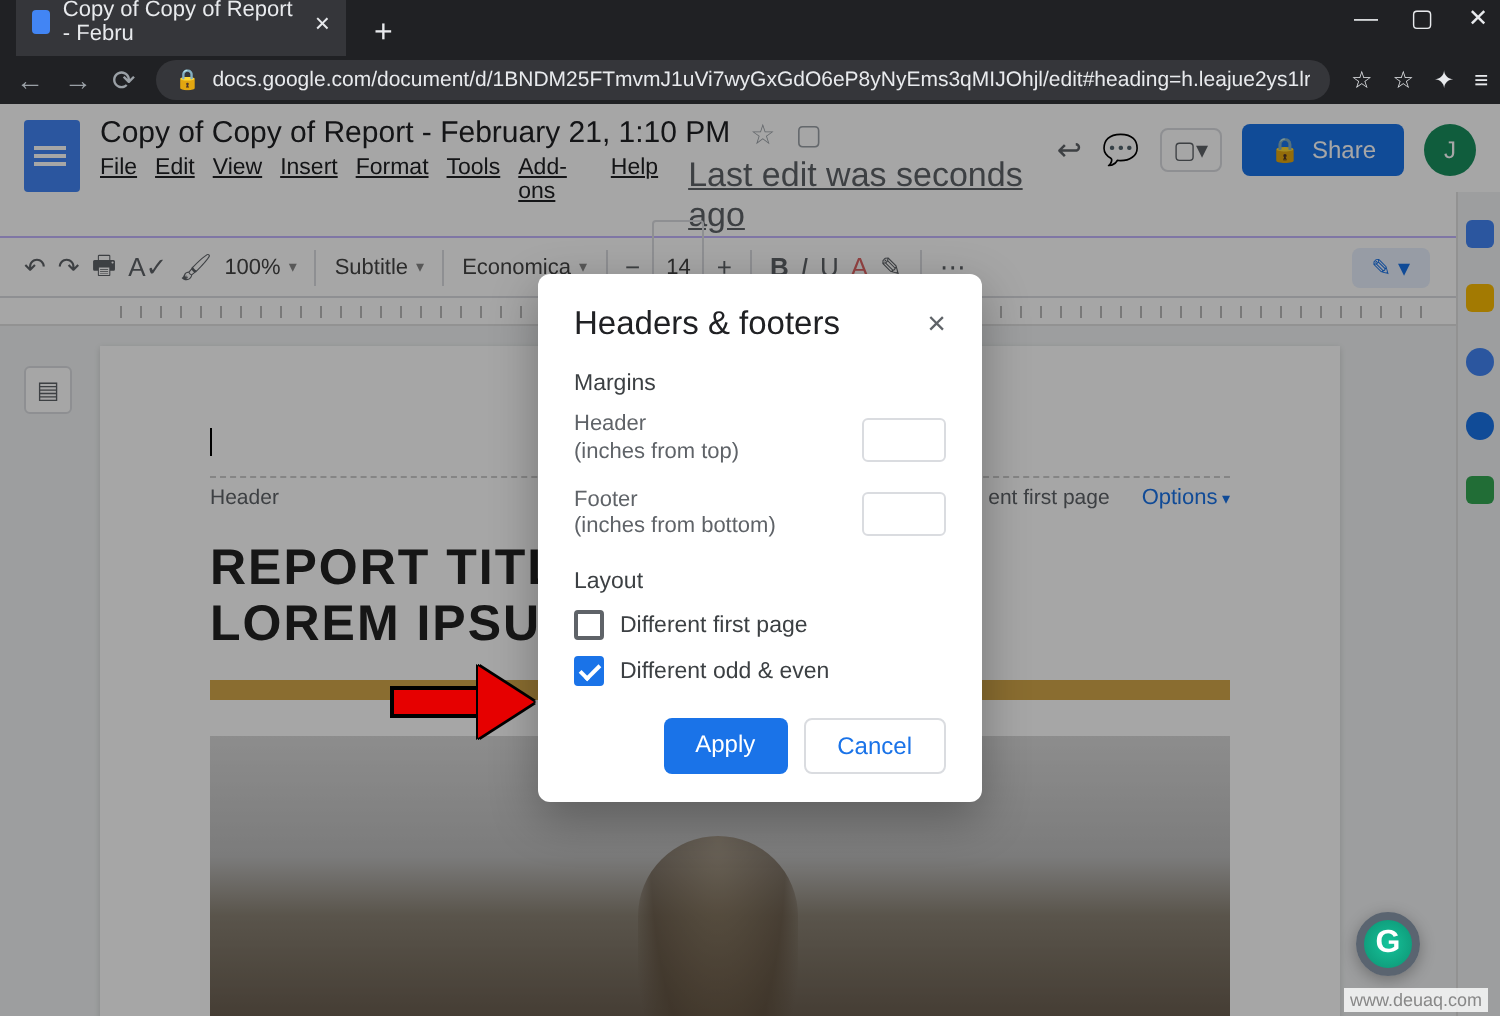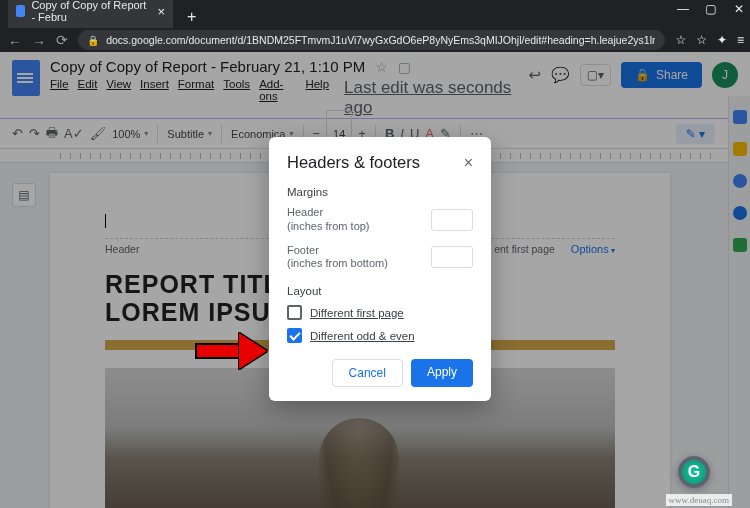--- a/index.html
+++ b/index.html
@@ -64,21 +64,21 @@
 
 
 .overlay { position: absolute; inset: 0; background: rgba(0,0,0,.35); top: 52px; left: 0; right: 0; bottom: 0; }
 .dialog { position: absolute; left: 269px; top: 137px; width: 222px; background: #fff; border-radius: 6px; box-shadow: 0 8px 24px rgba(0,0,0,.3); padding: 16px 18px 14px; }
 .dlg-title { font-size: 16.5px; color: #202124; display: flex; align-items: center; }
 .dlg-close { margin-left: auto; color: #5f6368; font-size: 16px; cursor: pointer; }
 .sec { font-size: 11.5px; color: #3c4043; margin-top: 14px; margin-bottom: 8px; }
 .field { display: flex; align-items: center; margin-bottom: 10px; }
 .flab { font-size: 11px; color: #5f6368; line-height: 1.25; }
 .fin { margin-left: auto; width: 42px; height: 22px; border: 1px solid #dadce0; border-radius: 3px; }
-.chk-row { display: flex; align-items: center; gap: 8px; margin: 8px 0; font-size: 11.5px; color: #3c4043; text-decoration: underline; }
+.chk-row { display: flex; align-items: center; gap: 8px; margin: 8px 0; font-size: 11.5px; color: #3c4043; }
 .chk { width: 15px; height: 15px; border: 2px solid #5f6368; border-radius: 2px; }
 .chk.checked { background: #1a73e8; border-color: #1a73e8; position: relative; }
 .chk.checked::after { content: ""; position: absolute; left: 3px; top: 0px; width: 4px; height: 8px; border: solid #fff; border-width: 0 2px 2px 0; transform: rotate(45deg); }
 .dlg-btns { display: flex; justify-content: flex-end; gap: 8px; margin-top: 16px; }
 .btn { padding: 6px 16px; border-radius: 4px; font-size: 12px; cursor: pointer; }
 .btn-cancel { border: 1px solid #dadce0; color: #1a73e8; background: #fff; }
 .btn-apply { background: #1a73e8; color: #fff; }
 
 
 .arrow { position: absolute; left: 195px; top: 336px; width: 80px; height: 30px; }
@@ -90,21 +90,21 @@
 .side-ico { width: 14px; height: 14px; border-radius: 3px; }
 .s-cal { background: #4285f4; }
 .s-keep { background: #fbbc04; }
 .s-task { background: #4285f4; border-radius: 50%; }
 .s-cont { background: #1a73e8; border-radius: 50%; }
 .s-map { background: #34a853; }
 
 
 .gram { position: absolute; right: 40px; bottom: 20px; width: 32px; height: 32px; border-radius: 50%; background: radial-gradient(circle, #15c39a 0%, #0f9b7a 80%); border: 4px solid #5a6470; box-shadow: 0 2px 8px rgba(0,0,0,.3); display: flex; align-items: center; justify-content: center; color: #fff; font-size: 16px; font-weight: bold; }
 
-.wm { position: absolute; right: 18px; bottom: 2px; font-size: 9px; color: #888; background: rgba(255,255,255,.8); padding: 1px 3px; font-family: Liberation Serif, serif; }
+.wm { position: absolute; right: 6px; bottom: 2px; font-size: 9px; color: #888; background: rgba(255,255,255,.8); padding: 1px 3px; }
 </style>
 </head>
 <body>
 
 <div class="browser-top">
   <div class="tab-strip">
     <div class="tab">
       <div class="favicon"></div>
       <span>Copy of Copy of Report - Febru</span>
       <span class="tab-close">×</span>
@@ -250,22 +250,22 @@
   <div class="sec">Layout</div>
   <div class="chk-row">
     <div class="chk"></div>
     <span>Different first page</span>
   </div>
   <div class="chk-row">
     <div class="chk checked"></div>
     <span>Different odd &amp; even</span>
   </div>
   <div class="dlg-btns">
+    <div class="btn btn-apply">Apply</div>
     <div class="btn btn-cancel">Cancel</div>
-    <div class="btn btn-apply">Apply</div>
   </div>
 </div>
 
 <div class="arrow">
   <div class="arrow-body"></div>
   <div class="arrow-head"></div>
 </div>
 
 <div class="gram">G</div>
 

